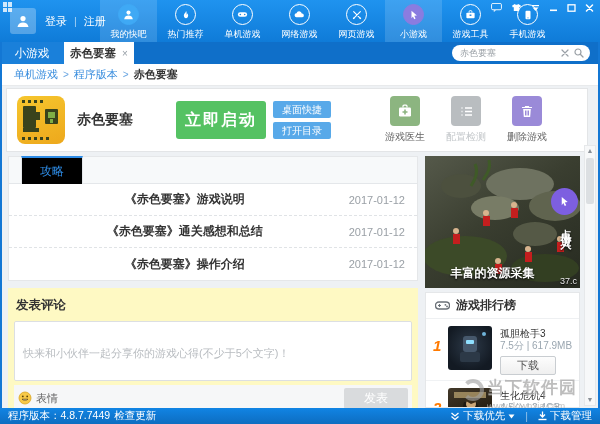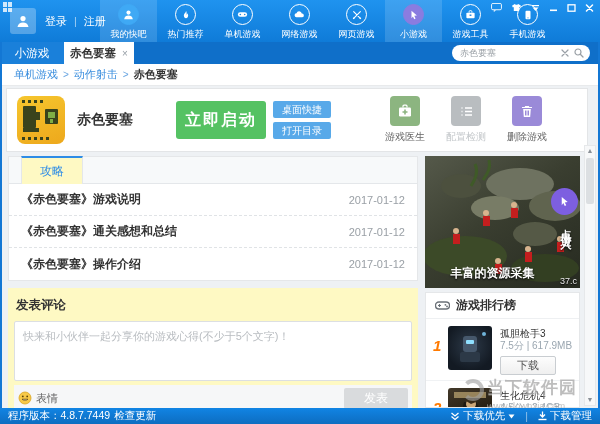--- a/index.html
+++ b/index.html
@@ -65,33 +65,33 @@
   .gactions{position:absolute;left:378px;top:7px;display:flex;gap:21px;}
   .gaction{display:flex;flex-direction:column;align-items:center;cursor:pointer;width:40px;}
   .gaction .sq{width:30px;height:30px;border-radius:4px;display:flex;align-items:center;justify-content:center;}
   .sq.doctor{background:#8cb580;}.sq.config{background:#b9bdc0;}.sq.del{background:#9a8ad8;}
   .gaction .lbl{font-size:10px;color:#666;margin-top:4px;white-space:nowrap;}
   .gaction .lbl.dim{color:#c2c6c9;}
 
   
   .guide{position:absolute;left:8px;top:156px;width:410px;background:#fff;border:1px solid #e5e7e9;z-index:5;}
   .guide-head{height:27px;background:#f7f9fa;border-bottom:1px solid #e4e7ea;position:relative;}
-  .guide-tab{position:absolute;left:12px;top:-1px;width:62px;height:28px;background:#fef9c3;
+  .guide-tab{position:absolute;left:12px;top:-1px;width:62px;height:28px;background:#000000;
     border-top:2px solid #2e8ce6;border-left:1px solid #e4e7ea;border-right:1px solid #e4e7ea;
     color:#2e8ce6;font-size:12px;display:flex;align-items:center;justify-content:center;cursor:pointer;text-align:center;}
   .guide-row{height:32px;display:flex;align-items:center;padding:0 12px;border-bottom:1px dashed #e0e3e6;cursor:pointer;}
   .guide-row:last-child{border-bottom:none;}
-  .guide-row .t{flex:1;font-size:12px;color:#333;font-weight:bold;white-space:nowrap;overflow:hidden;}
+  .guide-row .t{flex:1;font-size:12px;color:#333;font-weight:bold;white-space:nowrap;overflow:hidden;text-align:center;}
   .guide-row .d{font-size:11px;color:#9aa0a6;}
 
   
   .comment{position:absolute;left:8px;top:288px;width:410px;height:120px;background:#fef9c3;z-index:5;padding:0 6px;}
   .comment h3{margin:0;padding:9px 2px 7px 2px;font-size:12.5px;color:#333;}
   .comment textarea{width:100%;height:60px;border:1px solid #dcdfe2;border-radius:2px;resize:none;
-    font-family:inherit;font-size:11px;color:#555;padding:7px 8px;outline:none;background:#fff;}
+    font-family:inherit;font-size:11px;color:#555;padding:24px 8px;outline:none;background:#fff;}
   .comment textarea::placeholder{color:#b8bcc0;}
   .comment-bar{height:26px;display:flex;align-items:center;background:#f6f7f8;padding:0 4px;}
   .emoji-btn{display:flex;align-items:center;gap:4px;font-size:11px;color:#666;cursor:pointer;}
   .submit-btn{margin-left:auto;width:64px;height:21px;background:#d9dbdd;color:#fff;font-size:12px;
     display:flex;align-items:center;justify-content:center;border-radius:2px;cursor:pointer;}
 
   
   .video{position:absolute;left:425px;top:156px;width:155px;height:132px;overflow:hidden;cursor:pointer;
     background:linear-gradient(145deg,#55594a 0%,#3a3e30 45%,#262a20 100%);z-index:5;}
   .video .caption{position:absolute;left:0;right:20px;bottom:6px;text-align:center;color:#fff;
@@ -300,21 +300,21 @@
               <path d="M6.3 6.3L9 9" stroke="#9aa0a6" stroke-width="1.3" stroke-linecap="round"></path>
             </svg>
         </span>
       </div>
     </div>
   </div>
 
   <div class="breadcrumb">
     <span>单机游戏</span>
     <span class="bsep">&gt;</span>
-    <span>动作射击</span>
+    <span>程序版本</span>
     <span class="bsep">&gt;</span>
     <span class="last">赤色要塞</span>
   </div>
 
   <div class="gheader">
     <div class="gicon">
       <svg width="48" height="48" viewBox="0 0 48 48">
         <g fill="#39431c">
           <rect x="5" y="4" width="3" height="3"></rect>
             <rect x="11" y="4" width="3" height="3"></rect>

